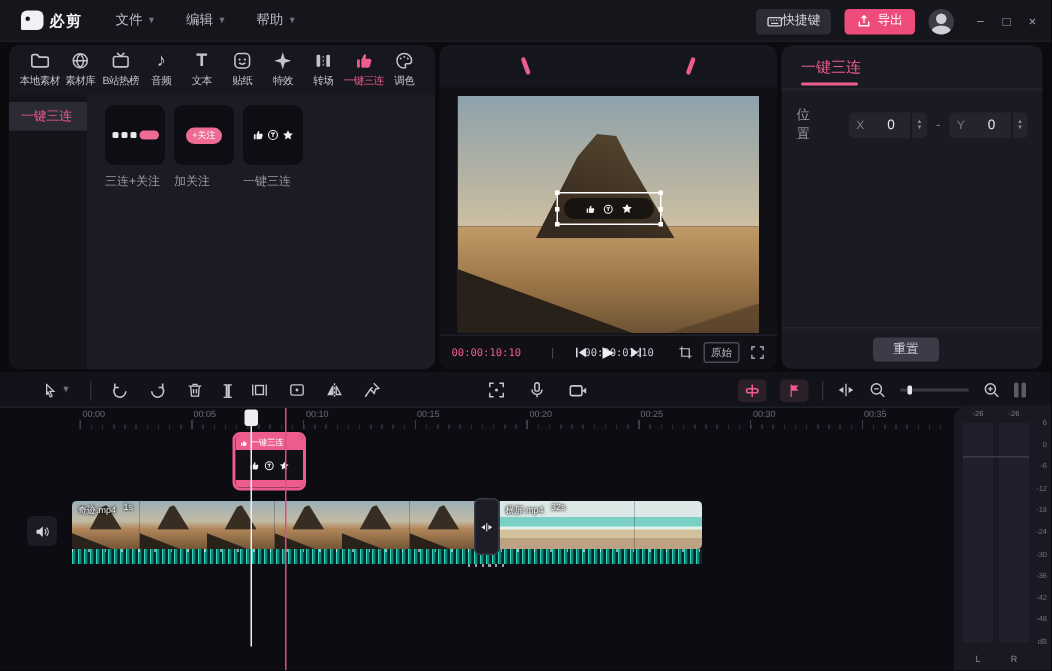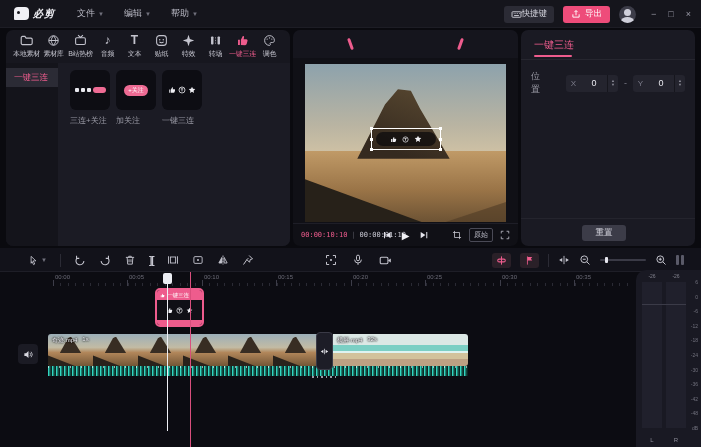--- a/index.html
+++ b/index.html
@@ -4,21 +4,21 @@
 <style>
   * { margin:0; padding:0; box-sizing:border-box; }
   html,body { background:#08080c; }
   .app { position:relative; width:701px; height:447px; background:#0a0a0f; overflow:hidden;
          font-family:"Liberation Sans", sans-serif; color:#cfcfd8; -webkit-font-smoothing:antialiased; }
   svg { display:block; }
 
   
   .titlebar { position:absolute; left:0; top:0; width:701px; height:28px; background:#15151c;
               display:flex; align-items:center; border-bottom:1px solid #1d1d25; }
-  .logo { display:flex; align-items:center; gap:4px; margin-left:14px;font-style:italic; }
+  .logo { display:flex; align-items:center; gap:4px; margin-left:14px; }
   .logo-badge { width:15px; height:13px; background:#f0f0f5; border-radius:4px 4px 4px 1px; position:relative; }
   .logo-badge::after { content:""; position:absolute; left:3px; top:4px; width:3px; height:3px; border-radius:50%; background:#15151c; }
   .logo-text { font-size:10px; font-weight:bold; color:#f0f0f5; letter-spacing:1px; }
   .menus { display:flex; gap:20px; margin-left:22px; }
   .menu-item { font-size:9px; color:#b9b9c4; display:flex; align-items:center; gap:3px; }
   .caret { font-size:6px; color:#70707c; }
   .doc-title { position:absolute; left:0; right:0; text-align:center; font-size:9px; color:#9a9aa6; pointer-events:none; }
   .tb-right-cluster { position:absolute; right:10px; top:0; height:28px; display:flex; align-items:center; gap:9px; }
   .btn-shortcut { height:17px; display:flex; align-items:center; gap:0; background:#2b2b35; border-radius:3px;
                   padding:0 7px; font-size:8.5px; color:#d5d5de; }
@@ -71,21 +71,21 @@
   .fg-wedge2 { position:absolute; right:0; bottom:0; width:30%; height:14%; background:#4e3b25;
                clip-path:polygon(0 100%, 100% 10%, 100% 100%); opacity:.6; }
   .sticker-box { position:absolute; left:66px; top:64px; width:70px; height:22px; border:1px solid #fff; }
   .sticker-pill { position:absolute; inset:3px 4px; background:rgba(8,8,10,.68); border-radius:9px;
                   display:flex; align-items:center; justify-content:center; gap:5px; color:#f2f2f6; }
   .handle { position:absolute; width:3px; height:3px; background:#fff; }
   .h-tl{left:-2px;top:-2px} .h-tr{right:-2px;top:-2px} .h-bl{left:-2px;bottom:-2px} .h-br{right:-2px;bottom:-2px}
   .h-ml{left:-2px;top:9px} .h-mr{right:-2px;top:9px}
   .preview-ctrl { position:absolute; left:0; right:0; bottom:0; height:23px; border-top:1px solid #1e1e27;
                   display:flex; align-items:center; padding:0 8px; }
-  .timecode { display:flex; align-items:center; gap:4px; font-family:"DejaVu Sans Mono", monospace; font-size:7px; }
+  .timecode { display:flex; align-items:center; gap:19px; font-family:"DejaVu Sans Mono", monospace; font-size:7px; }
   .tc-cur { color:#ee5c8d; } .tc-sep { color:#55555f; } .tc-total { color:#c9c9d3; }
   .transport { position:absolute; left:50%; transform:translateX(-50%); display:flex; align-items:center; gap:10px; color:#e4e4ec; }
   .pv-right { position:absolute; right:8px; display:flex; align-items:center; gap:7px; color:#c3c3cd; }
   .ratio-box { border:1px solid #4a4a56; border-radius:2px; font-size:7px; color:#b8b8c3; padding:1px 4px; }
 
   
   .insp-tab { position:absolute; left:13px; top:8px; font-size:10px; color:#ee5c8d; }
   .insp-underline { position:absolute; left:13px; top:25px; width:38px; height:2px; background:#ee5c8d; border-radius:1px; }
   .insp-divider { position:absolute; left:0; right:0; top:29px; height:1px; background:#26262f; }
   .pos-row { position:absolute; left:0; top:40px; right:0; display:flex; align-items:center; padding:0 10px; }

